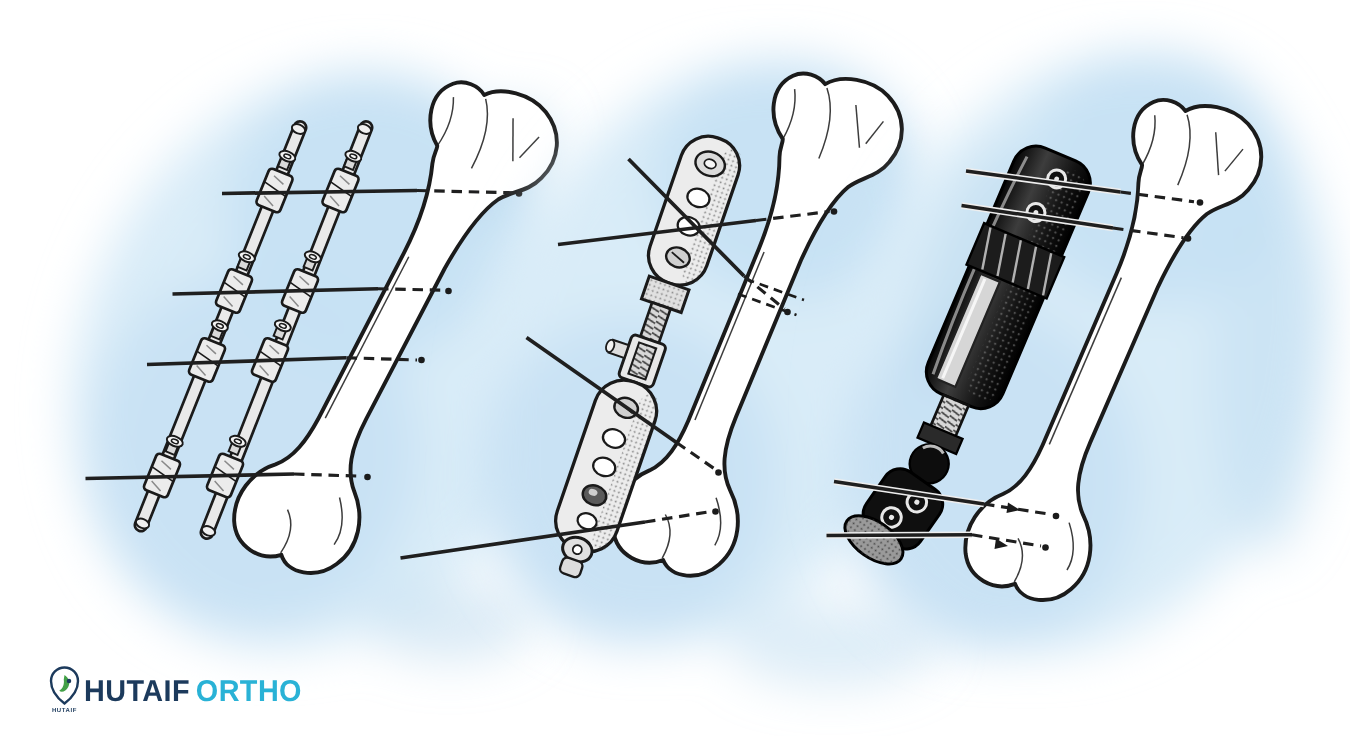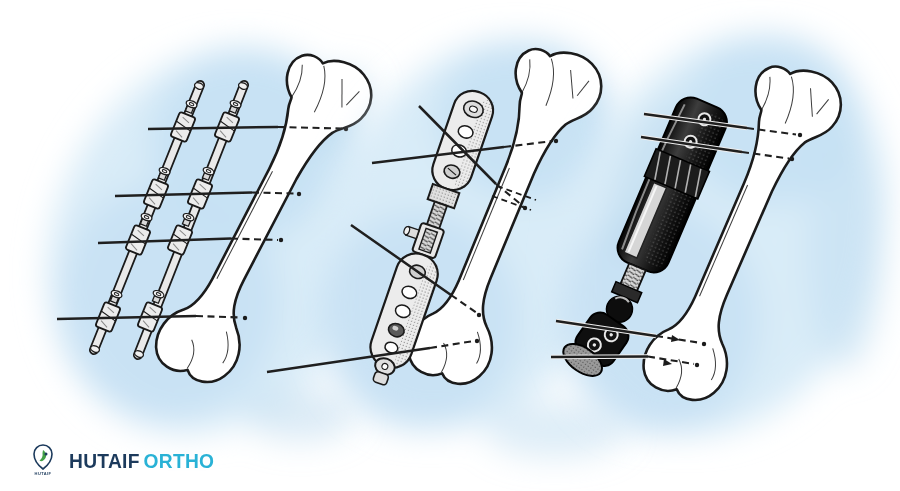--- a/index.html
+++ b/index.html
@@ -2,21 +2,21 @@
 <html><head>
 <meta charset="utf-8">
 <style>
   html,body{margin:0;padding:0;background:#ffffff;}
   .canvas{
     position:relative;width:900px;height:491px;background:#ffffff;
     overflow:hidden;font-family:"Liberation Sans",sans-serif;
   }
   .canvas svg.art{position:absolute;left:0;top:0;}
   .brand{
-    position:absolute;left:30px;top:443px;display:flex;align-items:flex-start;gap:13px;
+    position:absolute;left:30px;top:443px;display:flex;align-items:flex-start;
   }
   .brand .logo{display:block;}
   .wordmark{
     margin-top:7px;font-size:20px;font-weight:700;letter-spacing:.3px;
     white-space:nowrap;transform:scaleX(.96);transform-origin:left;
   }
   .wordmark .primary{color:#1c3a5c;}
   .wordmark .accent{color:#29b2d6;margin-left:4px;}
 </style>
 </head>

